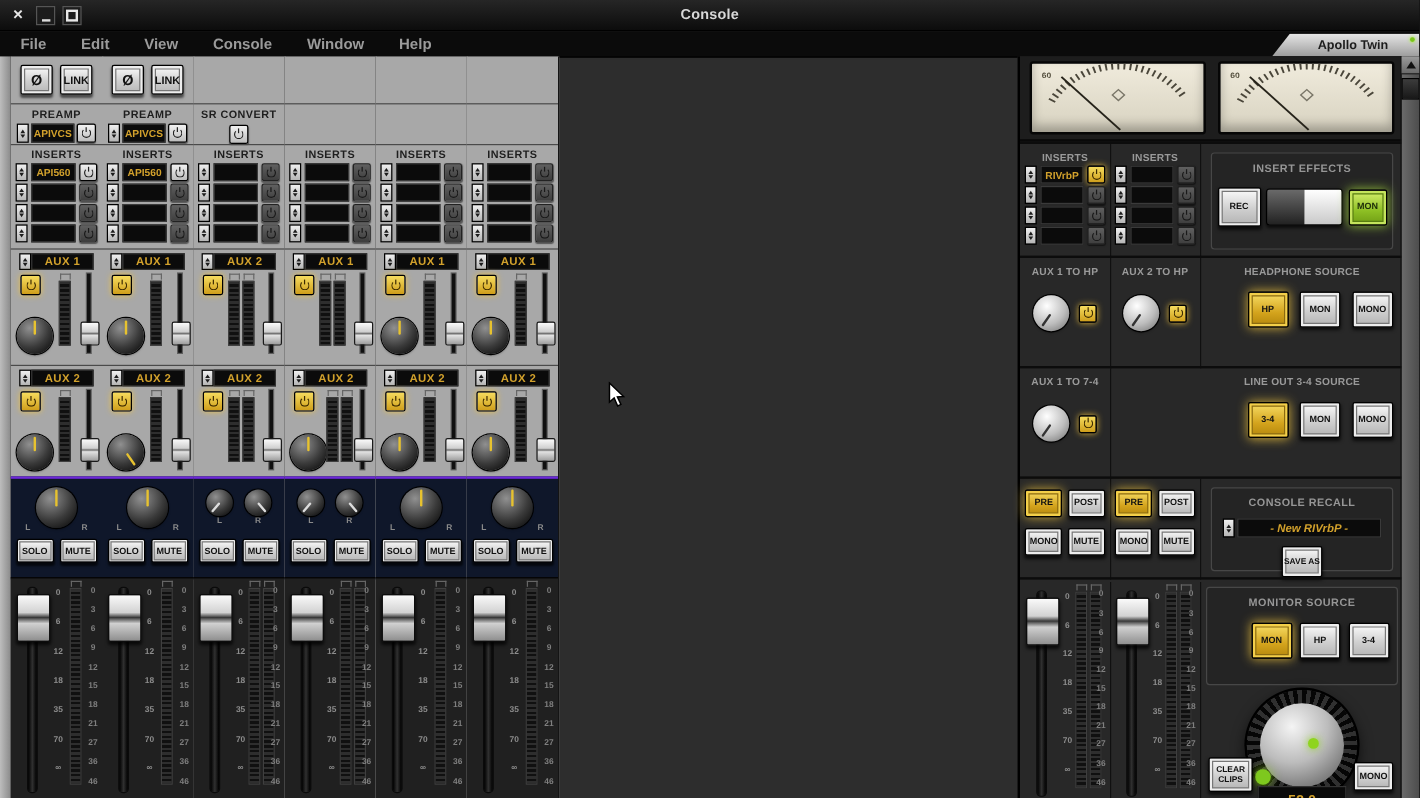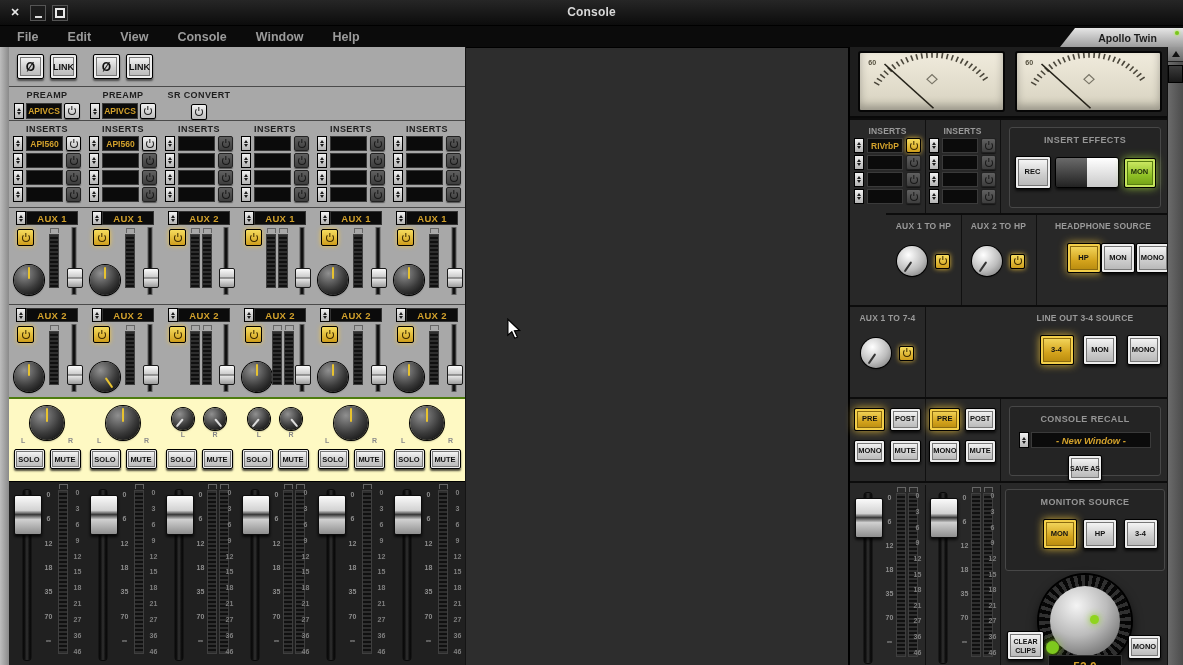--- a/index.html
+++ b/index.html
@@ -41,21 +41,21 @@
   .rs-thumb{width:13px;height:16px;margin:3px auto 0;background:linear-gradient(#3c3c3c,#181818);border:1px solid #000;}
   
   #channels{position:absolute;left:0;top:0;height:618px;}
   .ch{position:absolute;top:0;width:76px;height:618px;border-right:1px solid #141414;background:#a8a8a8;}
   .sec{position:absolute;left:0;right:0;border-top:1px solid #4a4a4a;overflow:hidden;}
   .rowA{top:0;height:39px;border-top:none;display:flex;align-items:center;justify-content:center;gap:6px;}
   .rowB{top:39px;height:34px;}
   .rowC{top:73px;height:87px;}
   .rowD{top:160px;height:97px;}
   .rowE{top:257px;height:93px;}
-  .rowF{top:350px;height:84px;background:#fef9c3;border-top:2px solid #4d7c0f;}
+  .rowF{top:350px;height:84px;background:#0f172a;border-top:2px solid #6d28d9;}
   .rowG{top:434px;height:184px;background:#202020;border-top:1px solid #000;}
   .sec-title{text-align:center;font-size:9px;font-weight:bold;color:#1e1e1e;margin-top:3px;letter-spacing:.4px;}
   .wbtn{border:1px solid #000;border-radius:2px;background:linear-gradient(#fdfdfd,#cfcfcf 55%,#b5b5b5);
         color:#111;font-family:"Liberation Sans",sans-serif;font-weight:bold;text-align:center;
         box-shadow:inset 0 0 0 2px #ededed,inset 0 0 0 3px #777,0 2px 2px rgba(0,0,0,.55);padding:0;}
   .rowA .wbtn{width:27px;height:25px;font-size:9px;}
   .rowA .wbtn.phase{font-size:12px;}
   .combo{display:flex;align-items:stretch;height:16px;margin:3px 5px 0;gap:2px;}
   .center-row{display:flex;justify-content:center;margin-top:4px;}
   .dd{width:8px;background:linear-gradient(#f0f0f0,#b5b5b5);border:1px solid #000;
@@ -116,21 +116,21 @@
   .mwrap{position:absolute;left:46px;top:2px;display:flex;gap:2px;}
   .mscale{position:absolute;right:1px;top:0;width:13px;height:100%;}
   .mscale span{position:absolute;left:0;width:100%;text-align:center;font-size:7px;font-weight:bold;color:#7f7f7f;}
   
   .mon{position:absolute;left:848px;top:0;width:320px;height:618px;background:#282828;border-left:2px solid #000;}
   .vu-panel{position:absolute;left:0;top:0;right:0;height:71px;background:#1d1d1d;border-bottom:2px solid #090909;
             display:flex;gap:10px;padding:4px 8px;box-sizing:border-box;}
   .vu{flex:1;position:relative;background:linear-gradient(#f0ebdc,#d7d2c0);border:2px solid #060606;border-radius:3px;
       box-shadow:inset 0 -5px 9px rgba(0,0,0,.28);overflow:hidden;}
   .mrow{position:absolute;left:0;right:0;border-top:2px solid #0c0c0c;}
-  .r1{top:71px;height:95px;} .r2{top:166px;height:92px;margin-left:36px;} .r3{top:258px;height:92px;} .r4{top:350px;height:84px;text-decoration:underline;}
+  .r1{top:71px;height:95px;} .r2{top:166px;height:92px;} .r3{top:258px;height:92px;} .r4{top:350px;height:84px;text-decoration:underline;}
   .mbottom{position:absolute;left:0;right:0;top:434px;height:184px;border-top:2px solid #0c0c0c;}
   .mcA{position:absolute;left:0;top:0;bottom:0;width:75px;border-right:1px solid #101010;}
   .mcB{position:absolute;left:75px;top:0;bottom:0;width:75px;border-right:1px solid #101010;}
   .mcP{position:absolute;left:150px;right:0;top:0;bottom:0;}
   .dk-title{text-align:center;font-size:8.5px;font-weight:bold;color:#9a9a9a;margin-top:6px;letter-spacing:.2px;}
   .mpanel{position:absolute;left:9px;right:9px;top:7px;bottom:7px;border:1px solid #474747;border-radius:3px;background:#242424;}
   .ptitle{text-align:center;font-size:9px;font-weight:bold;color:#969696;margin-top:7px;letter-spacing:.4px;}
   .fx-row{display:flex;align-items:center;justify-content:space-evenly;margin-top:11px;}
   .btn3d{border:1px solid #000;border-radius:2px;background:linear-gradient(#fdfdfd,#cfcfcf 55%,#b2b2b2);
          color:#111;font-family:"Liberation Sans",sans-serif;font-weight:bold;font-size:7.5px;text-align:center;
@@ -1390,21 +1390,21 @@
           </div>
         </div>
         <div class="mcP">
           <div class="mpanel">
             <div class="ptitle">CONSOLE RECALL</div>
             <div class="recall-row">
               <div class="dd">
                 <div class="tri up"></div>
                 <div class="tri dn"></div>
               </div>
-              <div class="session-display">- New Window -</div>
+              <div class="session-display">- New RIVrbP -</div>
             </div>
             <div class="saveas-wrap">
               <button class="btn3d">SAVE AS</button>
             </div>
           </div>
         </div>
       </div>
 
       <div class="mbottom">
         <div id="mon-strips">

